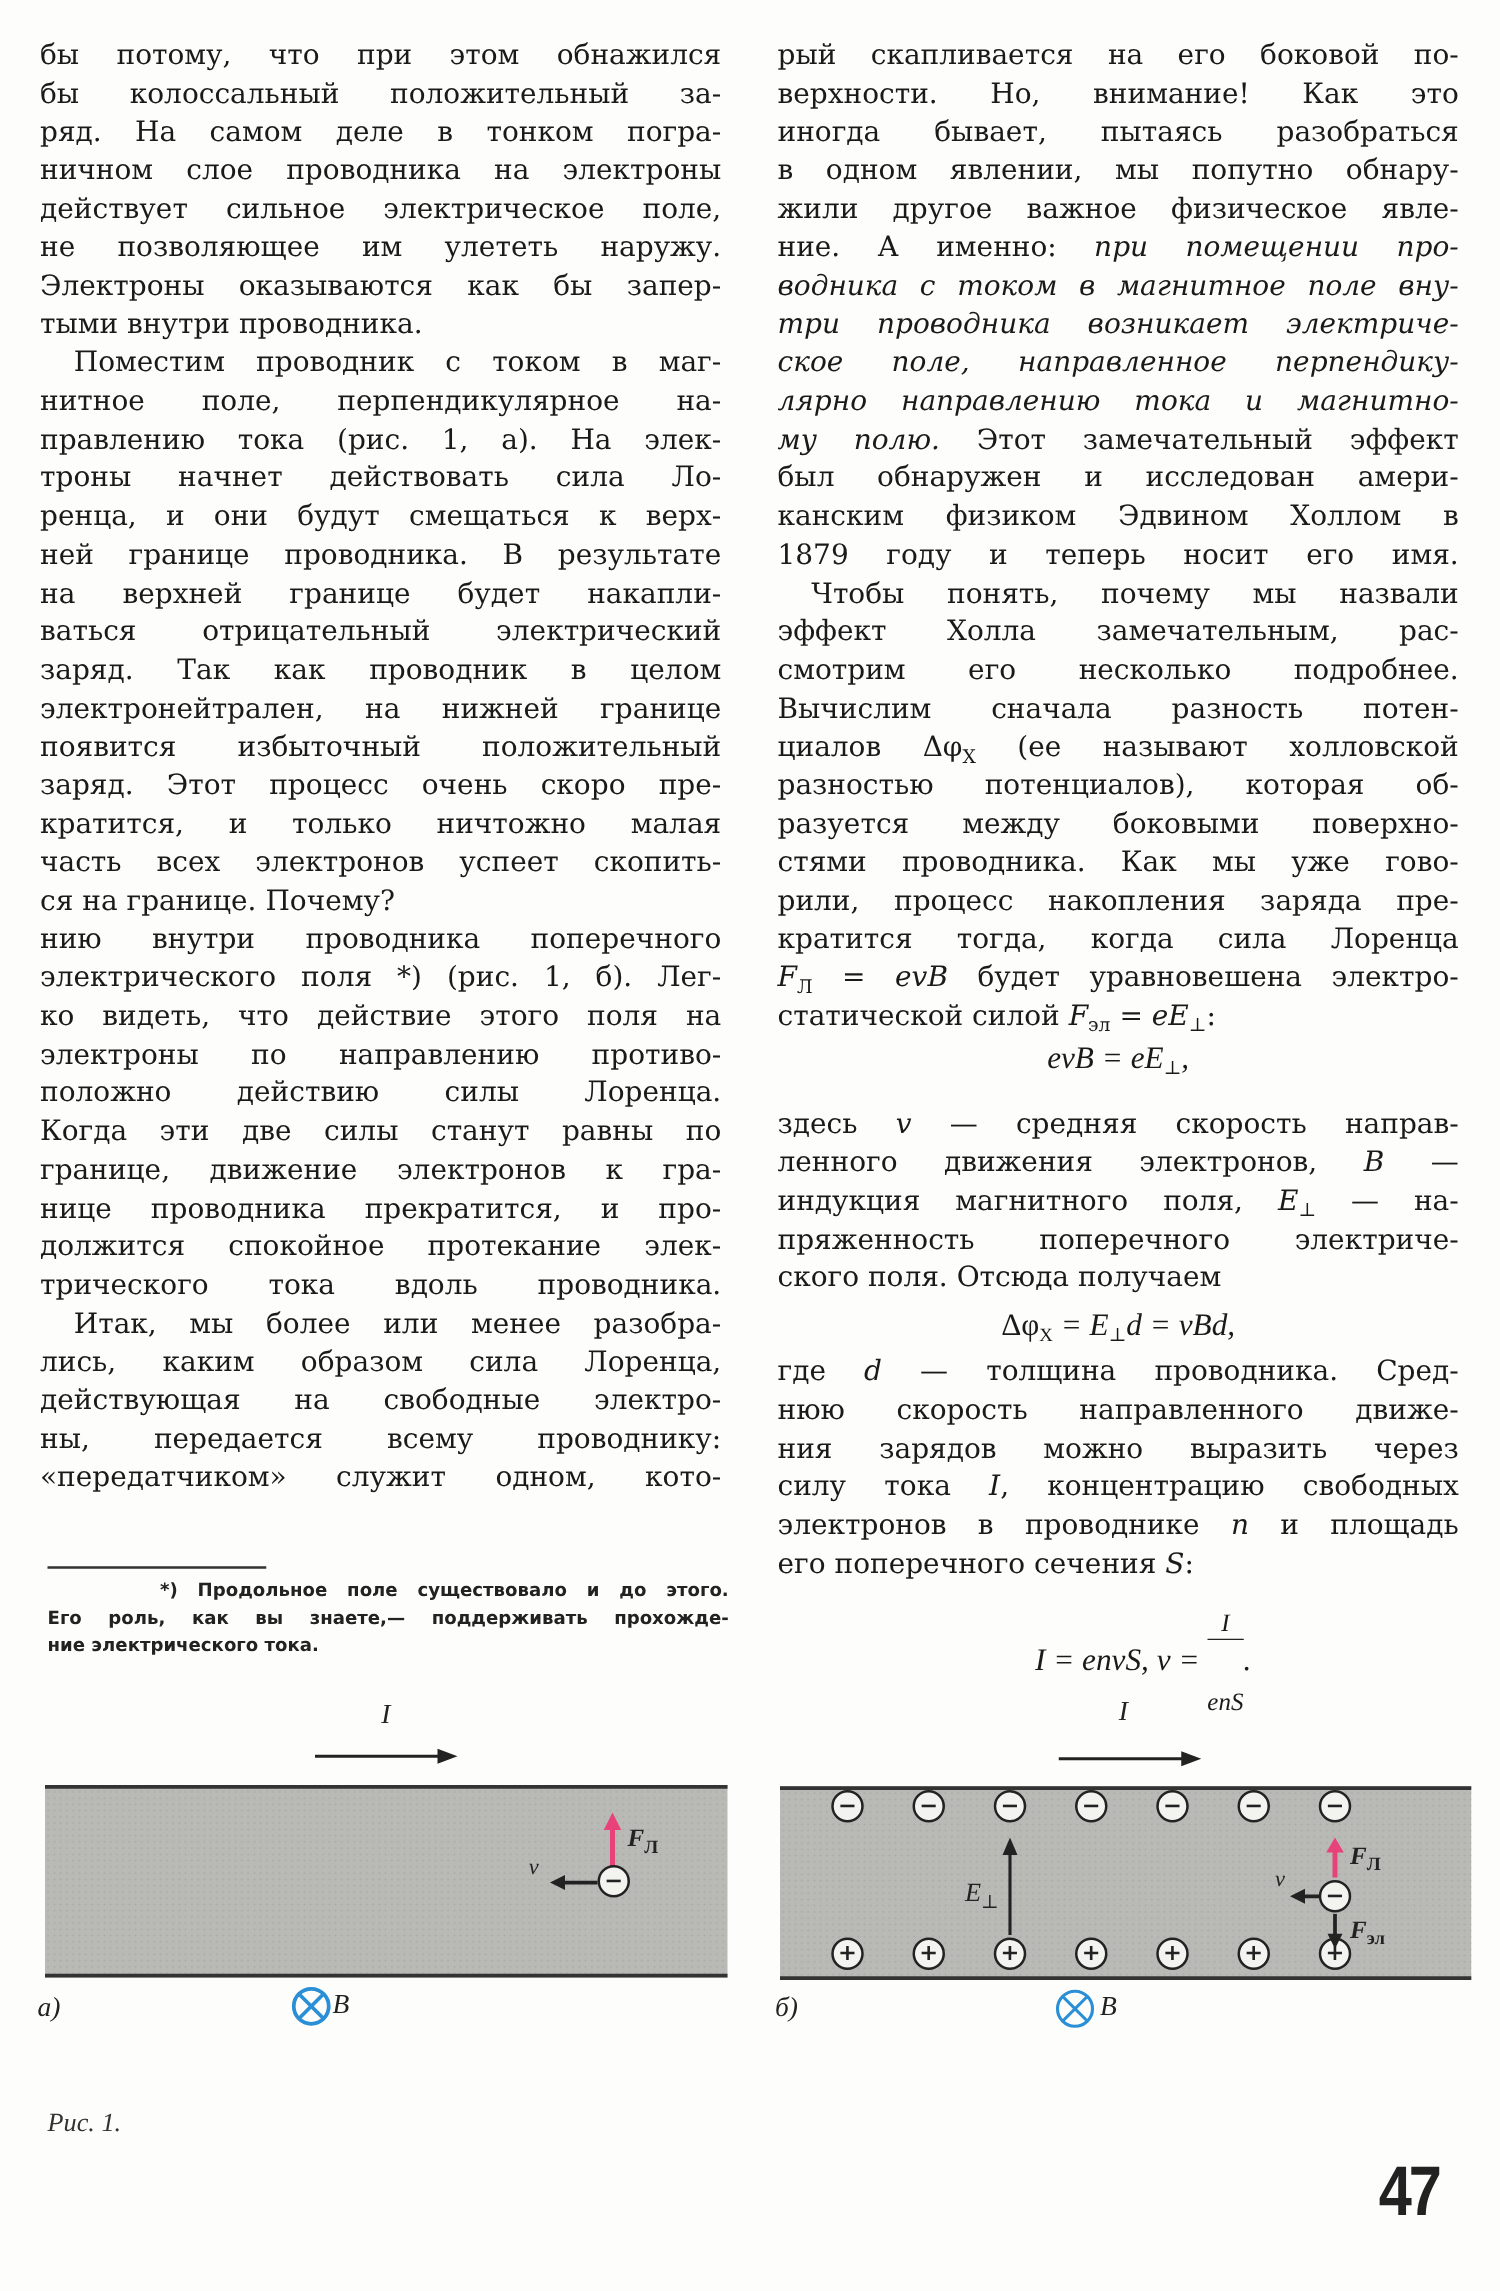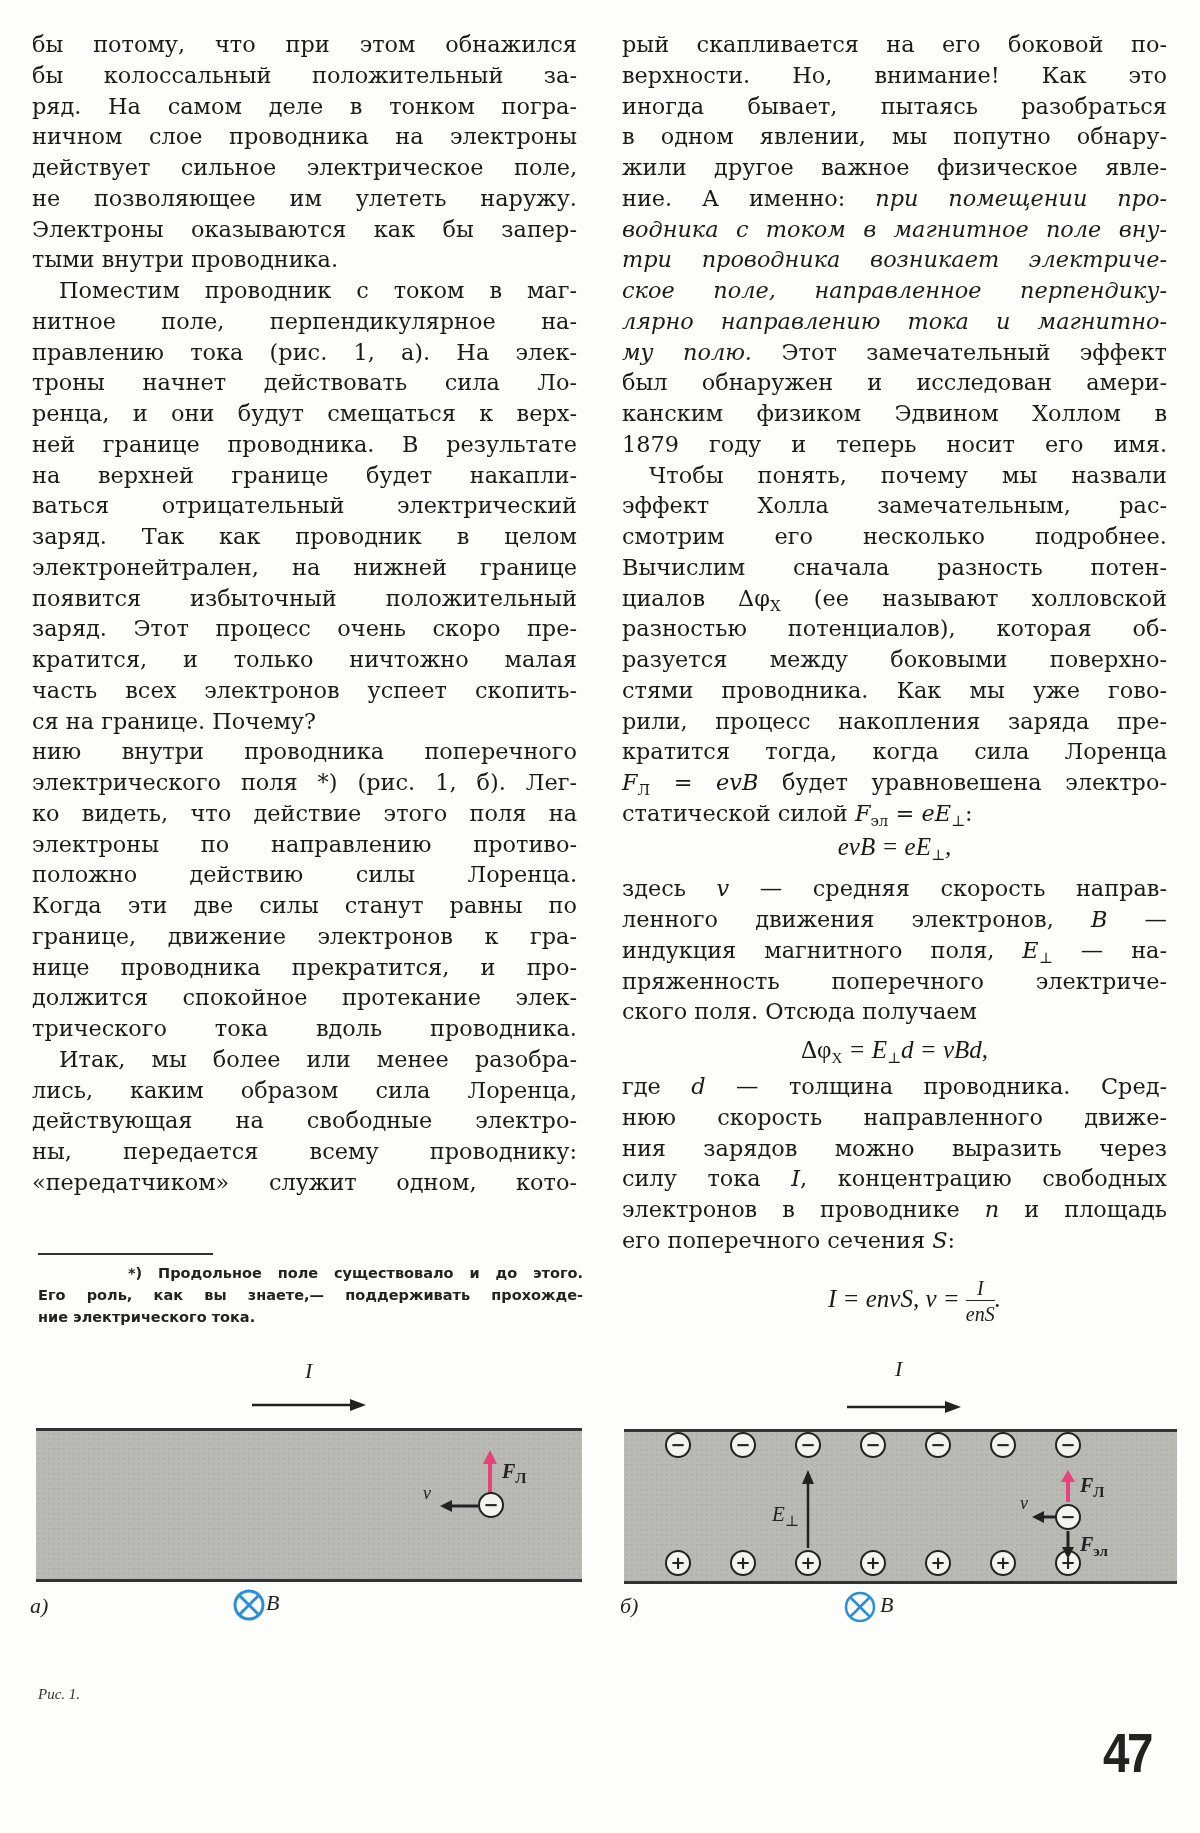--- a/index.html
+++ b/index.html
@@ -9,31 +9,31 @@
   .col-left{left:32px;}
   .col-right{left:622px;}
   .ln{display:block;white-space:nowrap;text-align:justify;text-align-last:justify;height:30.75px;overflow:visible;}
   .ln.last{text-align-last:left;}
   .ln.ind{padding-left:27px;}
   .it{font-style:italic;}
   .formula{display:block;text-align:center;font-style:italic;font-family:"Liberation Serif","DejaVu Serif",serif;font-size:25px;}
   .sub{font-size:15px;vertical-align:-5px;font-style:normal;}
   .frac{display:inline-block;vertical-align:middle;text-align:center;font-size:20px;line-height:20px;}
   .frac .num{display:block;border-bottom:1.5px solid #222;padding:0 4px 2px;}
-  .frac .den{display:block;padding-top:3px;}
+  .frac .den{display:block;padding-top:3px;margin-top:37px;}
   .fn-rule{position:absolute;left:38px;top:1253px;width:175px;height:1.5px;background:#333;}
   .footnote{position:absolute;left:38px;top:1262px;width:545px;font-family:"DejaVu Sans","Liberation Sans",sans-serif;font-weight:bold;font-size:14.5px;line-height:22px;color:#222;}
   .footnote .ln{height:22px;}
   .fig{position:absolute;}
   .strip{position:absolute;background:#b9b9b6;border-top:3px solid #333;border-bottom:3px solid #333;
          background-image:radial-gradient(#aeaeab 1px, transparent 1px);background-size:5px 5px;}
   .lbl{position:absolute;font-family:"Liberation Serif","DejaVu Serif",serif;font-style:italic;color:#222;}
   .charge{position:absolute;width:22px;height:22px;border:2.5px solid #222;border-radius:50%;background:#f3f3f0;
           font-family:"DejaVu Sans",sans-serif;font-size:18px;line-height:22px;text-align:center;font-weight:bold;color:#222;}
-  .caption{position:absolute;left:38px;top:1686px;font-family:"Liberation Serif",serif;font-style:italic;font-size:15px;color:#333;}
+  .caption{position:absolute;left:38px;top:1686px;font-family:"Liberation Serif",serif;font-style:italic;font-size:21px;color:#333;}
   .pageno{position:absolute;left:1103px;top:1720px;font-family:"Liberation Sans","DejaVu Sans",sans-serif;font-weight:bold;font-size:56px;letter-spacing:-3px;color:#222;transform:scaleX(0.85);transform-origin:left;}
 </style>
 </head>
 <body>
 
 <div class="col col-left">
   <span class="ln">бы потому, что при этом обнажился</span>
   <span class="ln">бы колоссальный положительный за-</span>
   <span class="ln">ряд. На самом деле в тонком погра-</span>
   <span class="ln">ничном слое проводника на электроны</span>
@@ -101,21 +101,21 @@
   <span class="ln">Вычислим сначала разность потен-</span>
   <span class="ln"><span>циалов </span><span>Δφ</span><span class="sub">X</span><span> (ее называют холловской</span></span>
   <span class="ln">разностью потенциалов), которая об-</span>
   <span class="ln">разуется между боковыми поверхно-</span>
   <span class="ln">стями проводника. Как мы уже гово-</span>
   <span class="ln">рили, процесс накопления заряда пре-</span>
   <span class="ln">кратится тогда, когда сила Лоренца</span>
   <span class="ln"><span class="it">F</span><span class="sub">Л</span><span> = </span><span class="it">evB</span><span> будет уравновешена электро-</span></span>
   <span class="ln last"><span>статической силой </span><span class="it">F</span><span class="sub">эл</span><span> = </span><span class="it">eE</span><span class="sub">⊥</span><span>:</span></span>
   <span class="formula" style="height:30.75px;line-height:36px"><span>evB</span><span> = </span><span>eE</span><span class="sub">⊥</span><span>,</span></span>
-  <span class="ln" style="margin-top:14px"><span>здесь </span><span class="it">v</span><span> — средняя скорость направ-</span></span>
+  <span class="ln" style="margin-top:25px"><span>здесь </span><span class="it">v</span><span> — средняя скорость направ-</span></span>
   <span class="ln"><span>ленного движения электронов, </span><span class="it">B</span><span> —</span></span>
   <span class="ln"><span>индукция магнитного поля, </span><span class="it">E</span><span class="sub">⊥</span><span> — на-</span></span>
   <span class="ln">пряженность поперечного электриче-</span>
   <span class="ln last">ского поля. Отсюда получаем</span>
   <span class="formula" style="height:44px;line-height:46px"><span style="font-style:normal">Δφ</span><span class="sub">X</span><span> = </span><span>E</span><span class="sub">⊥</span><span>d</span><span> = </span><span>vBd,</span></span>
   <span class="ln"><span>где </span><span class="it">d</span><span> — толщина проводника. Сред-</span></span>
   <span class="ln">нюю скорость направленного движе-</span>
   <span class="ln">ния зарядов можно выразить через</span>
   <span class="ln"><span>силу тока </span><span class="it">I</span><span>, концентрацию свободных</span></span>
   <span class="ln"><span>электронов в проводнике </span><span class="it">n</span><span> и площадь</span></span>

